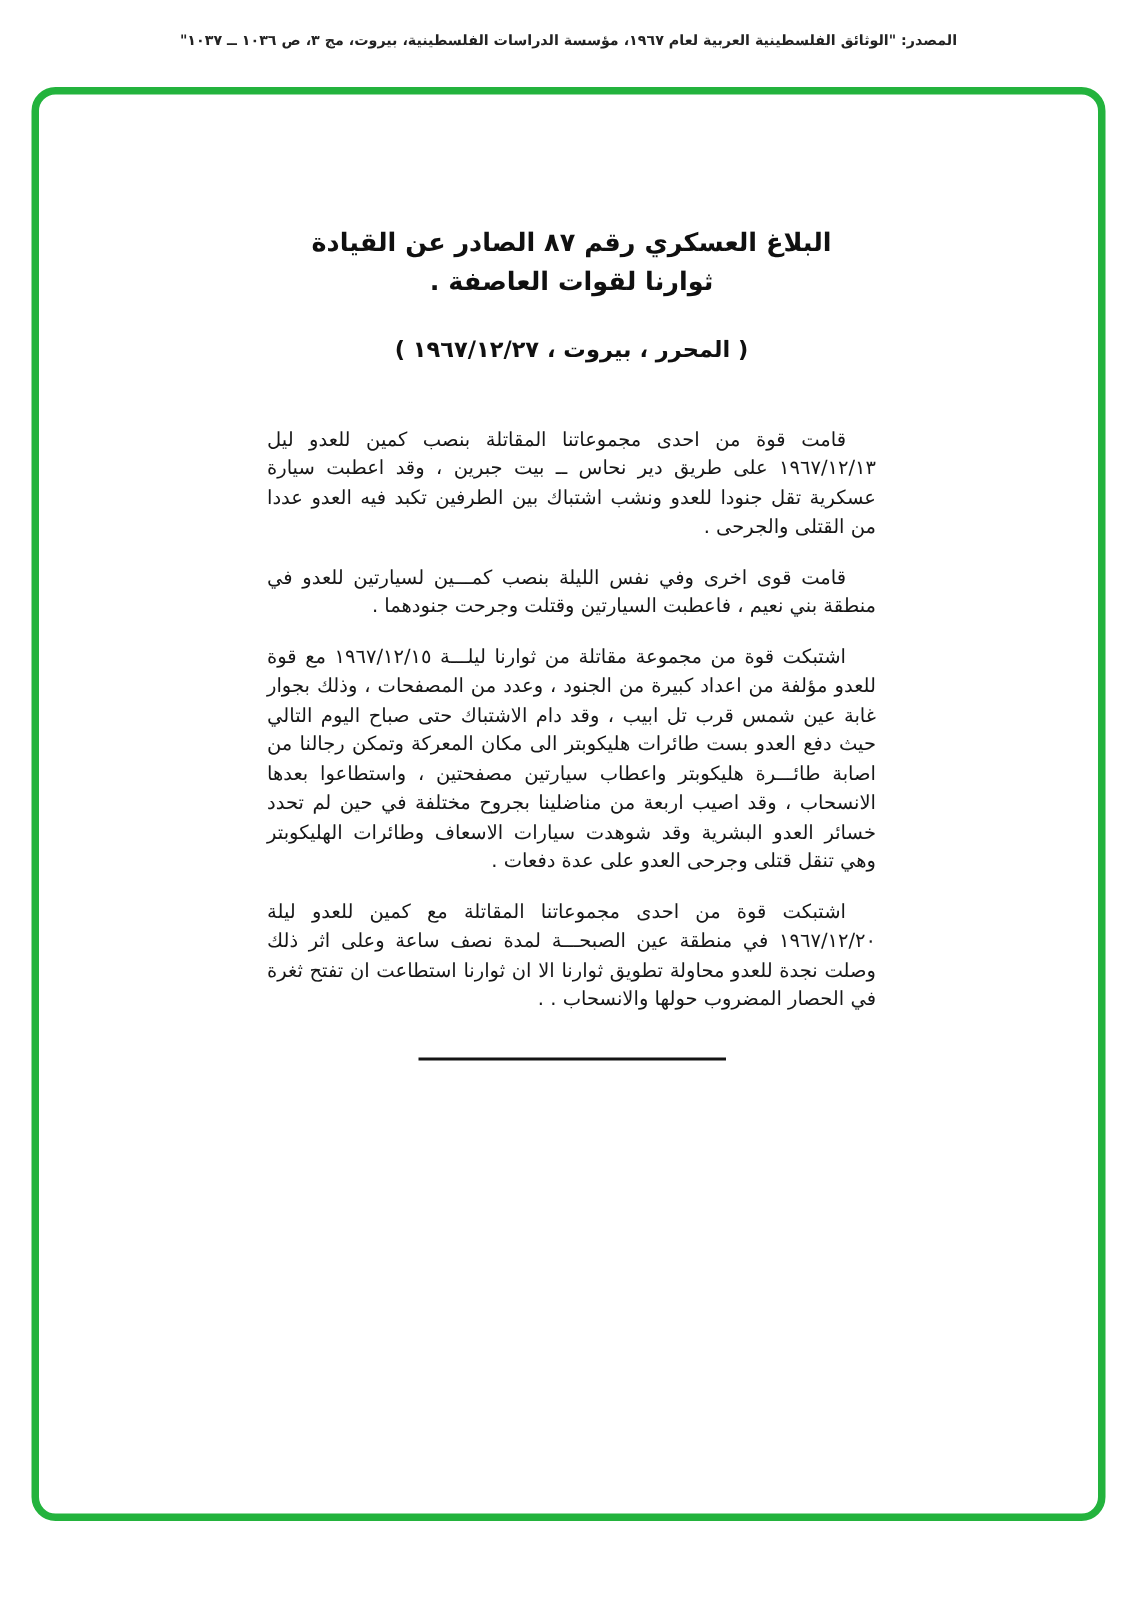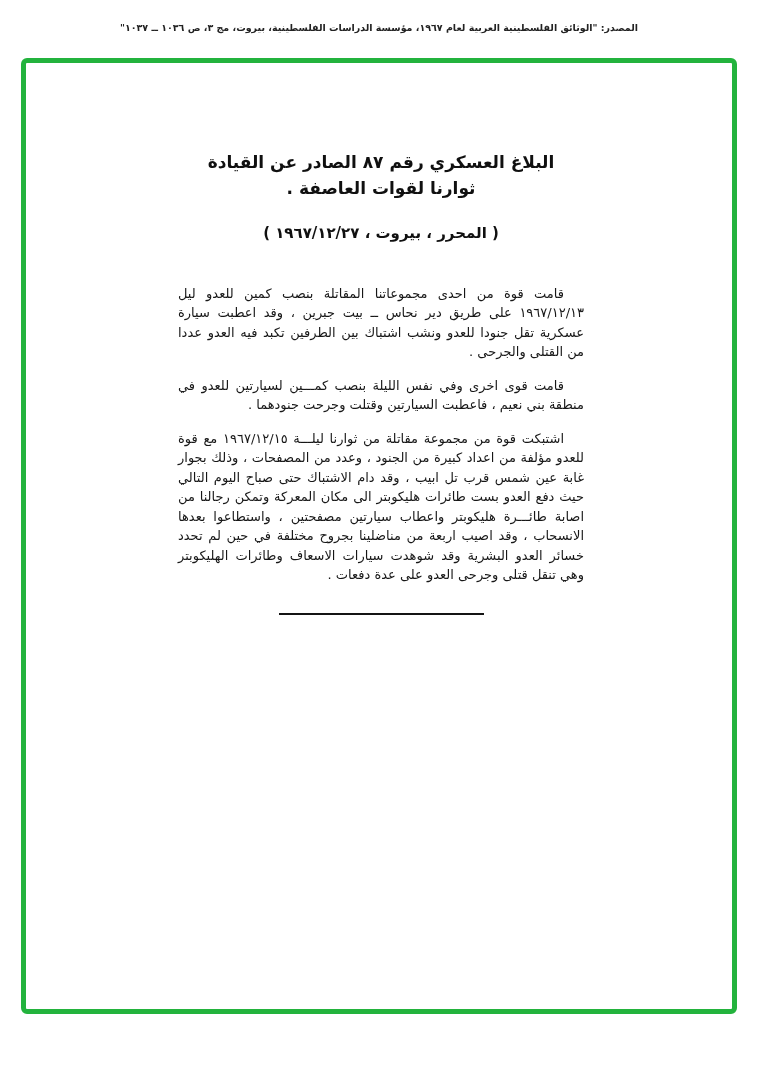--- a/index.html
+++ b/index.html
@@ -29,21 +29,21 @@
     font-weight: bold;
     margin-top: 9px;
     color: #222;
   }
   .green-box {
     box-sizing: border-box;
     margin: 25px auto 0 auto;
     width: 716px;
     height: 956px;
     border: 5px solid var(--border-green, #23b33d);
-    border-radius: 6px;
+    border-radius: 16px;
     background: #ffffff;
   }
   .page {
     box-sizing: border-box;
     direction: rtl;
     padding: 86px 148px 0 152px;
   }
   .doc-title {
     text-align: center;
     font-weight: bold;
@@ -91,18 +91,19 @@
       <div>البلاغ العسكري رقم ٨٧ الصادر عن القيادة</div>
       <div>ثوارنا لقوات العاصفة .</div>
     </div>
 
     <div class="dateline">( المحرر ، بيروت ، ١٩٦٧/١٢/٢٧ )</div>
 
     <div class="body-text">
       <p>قامت قوة من احدى مجموعاتنا المقاتلة بنصب كمين للعدو ليل ١٩٦٧/١٢/١٣ على طريق دير نحاس ــ بيت جبرين ، وقد اعطبت سيارة عسكرية تقل جنودا للعدو ونشب اشتباك بين الطرفين تكبد فيه العدو عددا من القتلى والجرحى .</p>
       <p>قامت قوى اخرى وفي نفس الليلة بنصب كمـــين لسيارتين للعدو في منطقة بني نعيم ، فاعطبت السيارتين وقتلت وجرحت جنودهما .</p>
       <p>اشتبكت قوة من مجموعة مقاتلة من ثوارنا ليلـــة ١٩٦٧/١٢/١٥ مع قوة للعدو مؤلفة من اعداد كبيرة من الجنود ، وعدد من المصفحات ، وذلك بجوار غابة عين شمس قرب تل ابيب ، وقد دام الاشتباك حتى صباح اليوم التالي حيث دفع العدو بست طائرات هليكوبتر الى مكان المعركة وتمكن رجالنا من اصابة طائـــرة هليكوبتر واعطاب سيارتين مصفحتين ، واستطاعوا بعدها الانسحاب ، وقد اصيب اربعة من مناضلينا بجروح مختلفة في حين لم تحدد خسائر العدو البشرية وقد شوهدت سيارات الاسعاف وطائرات الهليكوبتر وهي تنقل قتلى وجرحى العدو على عدة دفعات .</p>
+      <p>اشتبكت قوة من احدى مجموعاتنا المقاتلة مع كمين للعدو ليلة ١٩٦٧/١٢/٢٠ في منطقة عين الصبحـــة لمدة نصف ساعة وعلى اثر ذلك وصلت نجدة للعدو محاولة تطويق ثوارنا الا ان ثوارنا استطاعت ان تفتح ثغرة في الحصار المضروب حولها والانسحاب . .</p>
     </div>
 
     <div class="divider"></div>
 
   </div>
 </div>
 
 </body></html>

